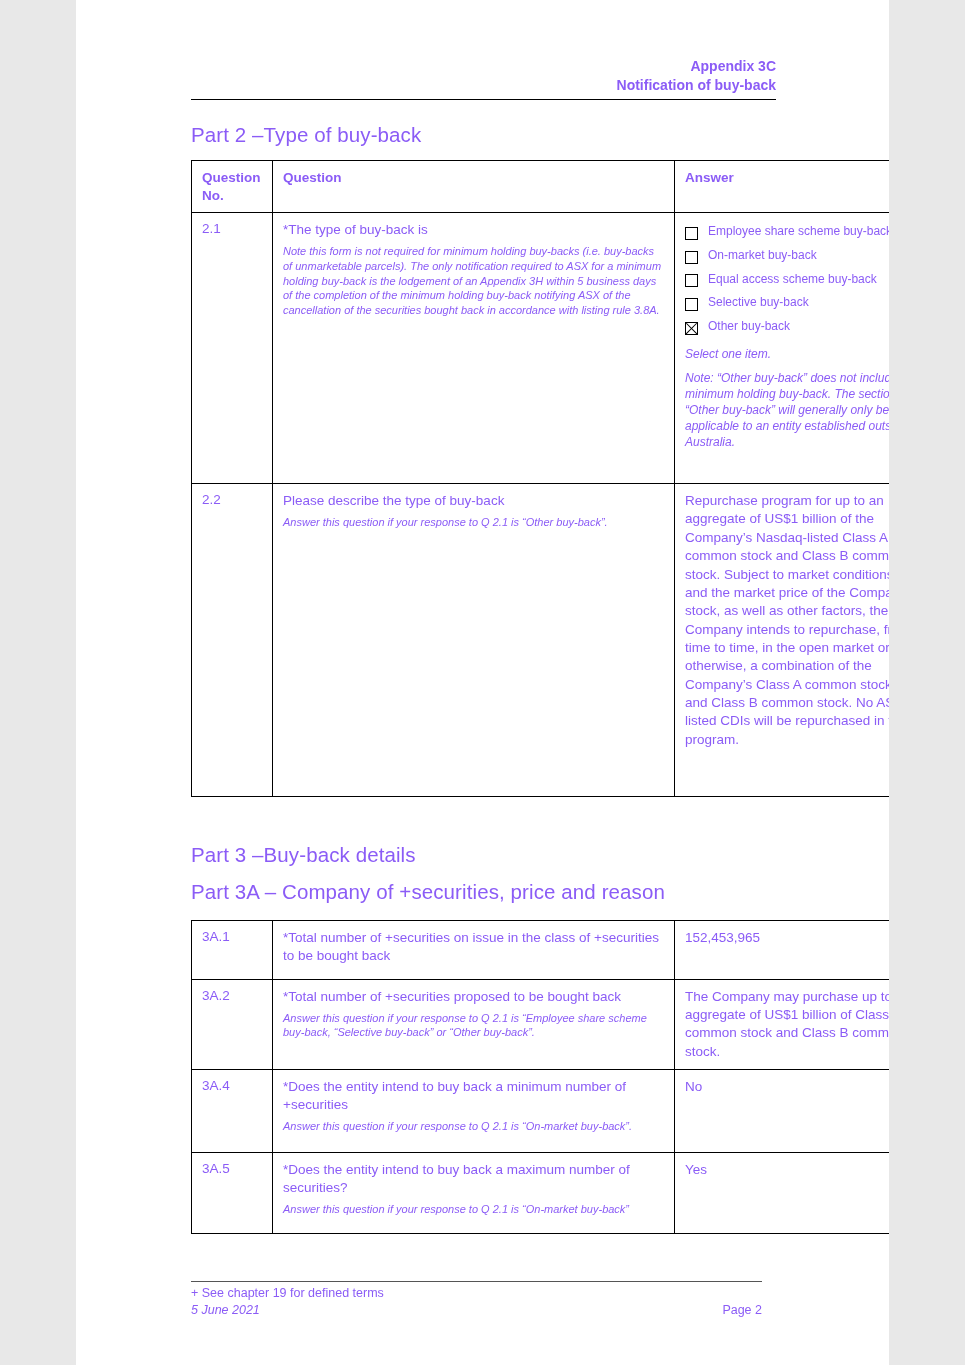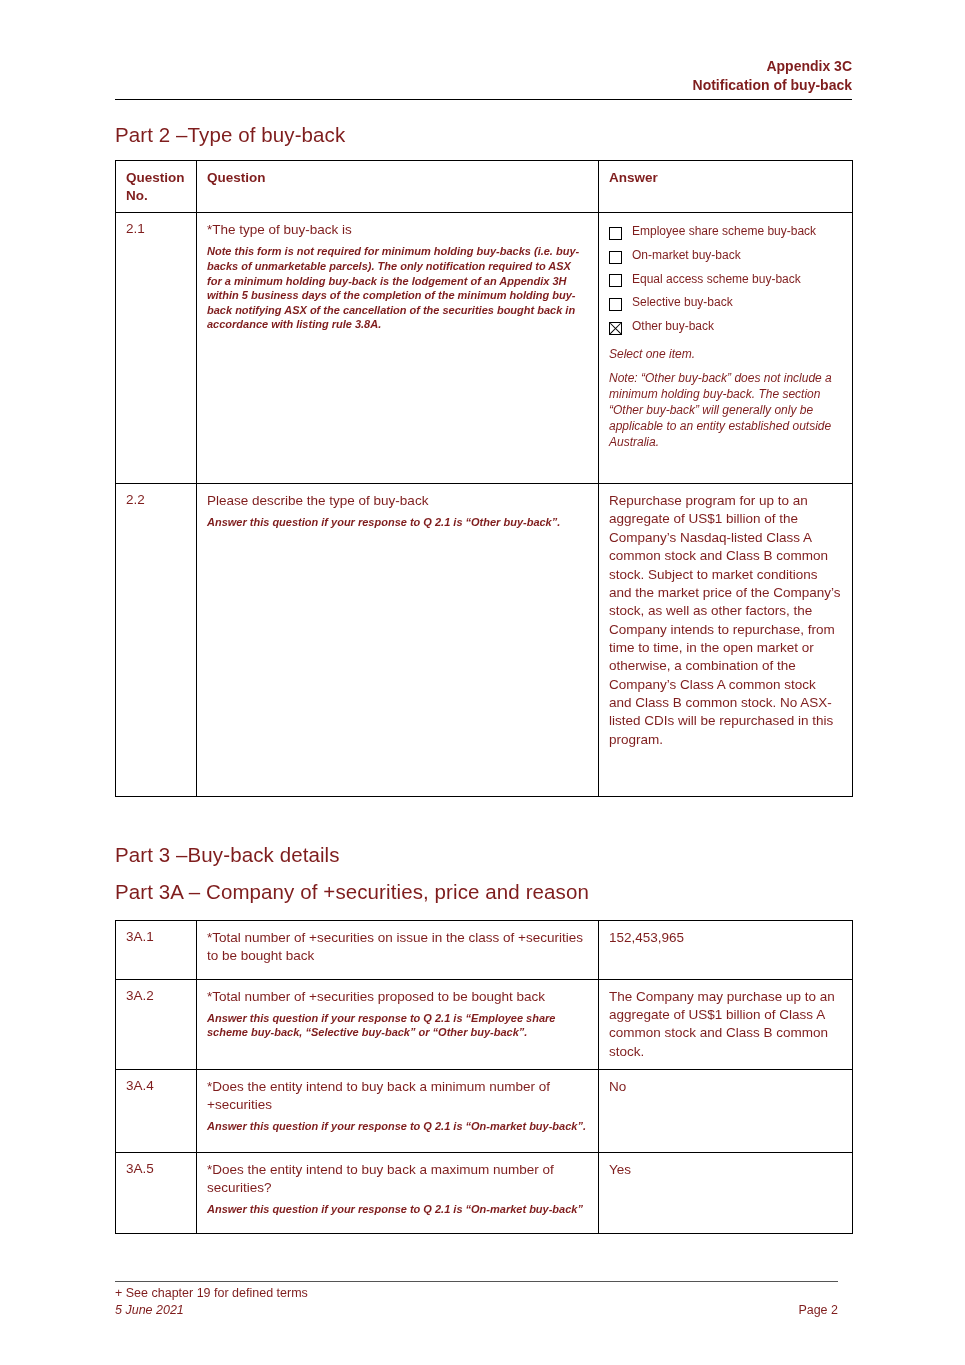--- a/index.html
+++ b/index.html
@@ -1,23 +1,23 @@
 <!DOCTYPE html>
 <html><head>
 <meta charset="utf-8">
 <style>
   html, body { margin: 0; padding: 0; background: #e8e8e8; }
   .page {
     position: relative;
-    width: 965px;
+    width: 813px;
     height: 1365px;
     margin: 0 auto;
     background: #ffffff;
     font-family: "Liberation Sans", sans-serif;
-    color: #7f1d1d;
+    color: #8b5cf6;
     overflow: hidden;
   }
   .content { position: absolute; left: 115px; right: 113px; top: 0; }
 
   
   .doc-header {
     padding-top: 57px;
     padding-bottom: 4px;
     border-bottom: 1px solid #000;
     text-align: right;
@@ -55,21 +55,21 @@
     font-size: 13.5px;
     font-weight: bold;
     line-height: 1.3;
   }
   col.c-no { width: 81px; }
   col.c-q  { width: 402px; }
   col.c-a  { width: 254px; }
 
   .qno { font-size: 13.5px; }
   .q-main { font-size: 13.5px; line-height: 1.35; margin-bottom: 5px; }
-  .q-note { font-size: 11px; font-style: italic; line-height: 1.33; margin-top: 4px; font-weight: bold; }
+  .q-note { font-size: 11px; font-style: italic; line-height: 1.33; margin-top: 4px; }
   .a-text { font-size: 13.5px; line-height: 1.36; }
 
   .row-h-header th { height: 29px; }
   .row-21  td { height: 254px; }
   .row-22  td { height: 296px; }
   .row-3a1 td { height: 32px; }
   .row-3a2 td { height: 70px; }
   .row-3a4 td { height: 66px; }
   .row-3a5 td { height: 64px; }
 

